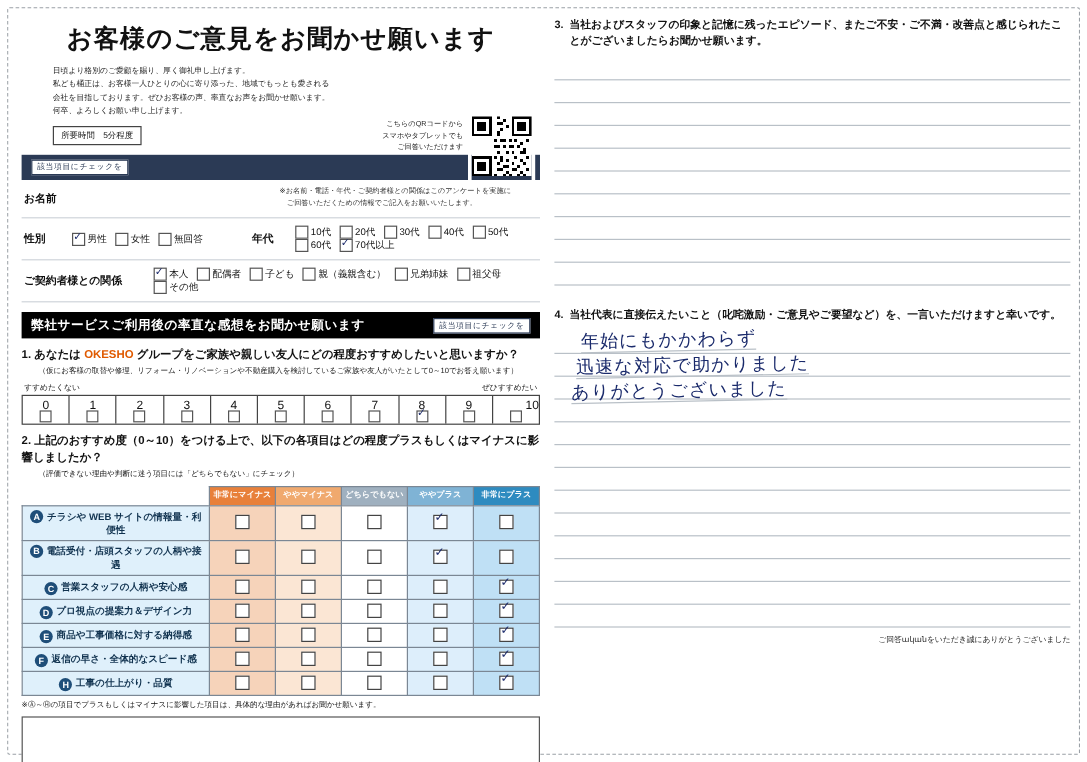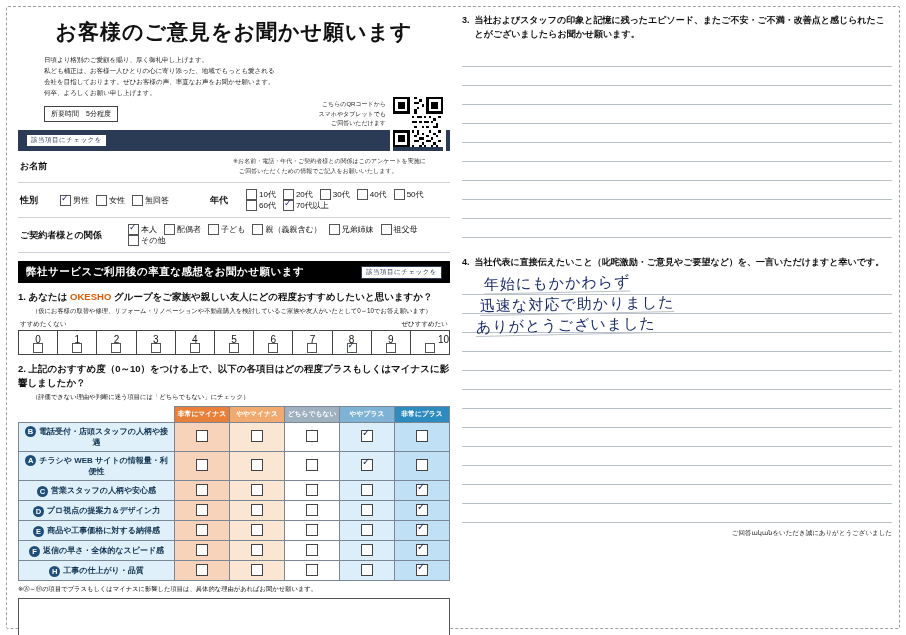--- a/index.html
+++ b/index.html
@@ -351,29 +351,29 @@
       <tbody>
           <tr>
         <th style="border:none;background:#fff;"></th>
         <th class="c0">非常にマイナス</th>
         <th class="c1">ややマイナス</th>
         <th class="c2">どちらでもない</th>
         <th class="c3">ややプラス</th>
         <th class="c4">非常にプラス</th>
       </tr>
       <tr>
-        <td class="item"><span class="badge">B</span><span>電話受付・店頭スタッフの人柄や接遇</span></td>
+        <td class="item"><span class="badge">A</span><span>チラシや WEB サイトの情報量・利便性</span></td>
         <td class="c0 cellbox"><span class="chk"></span></td>
         <td class="c1 cellbox"><span class="chk"></span></td>
         <td class="c2 cellbox"><span class="chk"></span></td>
         <td class="c3 cellbox"><span class="chk on"></span></td>
         <td class="c4 cellbox"><span class="chk"></span></td>
       </tr>
       <tr>
-        <td class="item"><span class="badge">A</span><span>チラシや WEB サイトの情報量・利便性</span></td>
+        <td class="item"><span class="badge">B</span><span>電話受付・店頭スタッフの人柄や接遇</span></td>
         <td class="c0 cellbox"><span class="chk"></span></td>
         <td class="c1 cellbox"><span class="chk"></span></td>
         <td class="c2 cellbox"><span class="chk"></span></td>
         <td class="c3 cellbox"><span class="chk on"></span></td>
         <td class="c4 cellbox"><span class="chk"></span></td>
       </tr>
       <tr>
         <td class="item"><span class="badge">C</span><span>営業スタッフの人柄や安心感</span></td>
         <td class="c0 cellbox"><span class="chk"></span></td>
         <td class="c1 cellbox"><span class="chk"></span></td>

